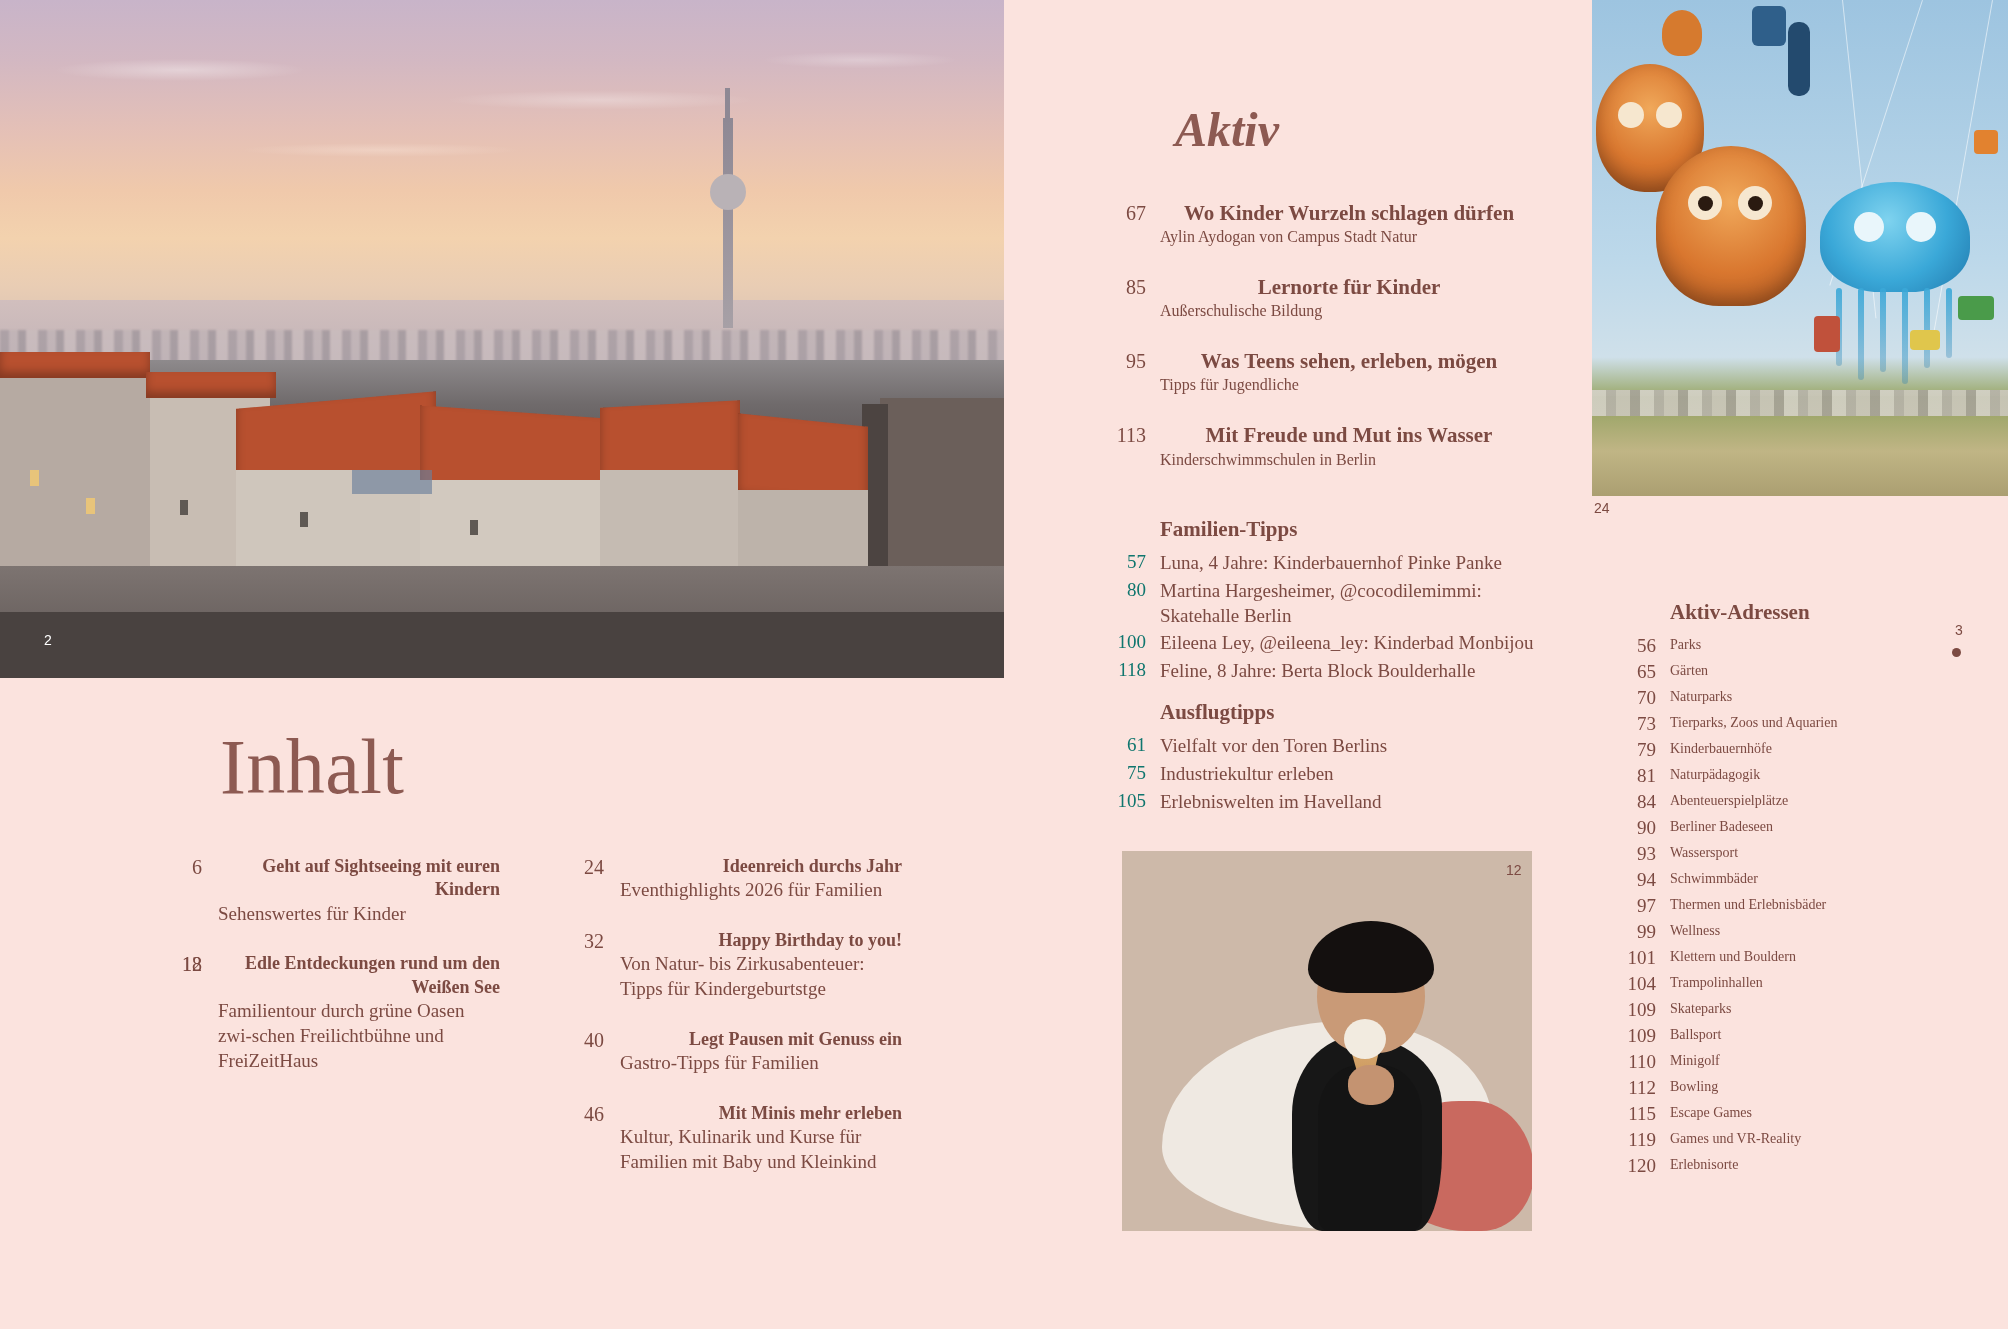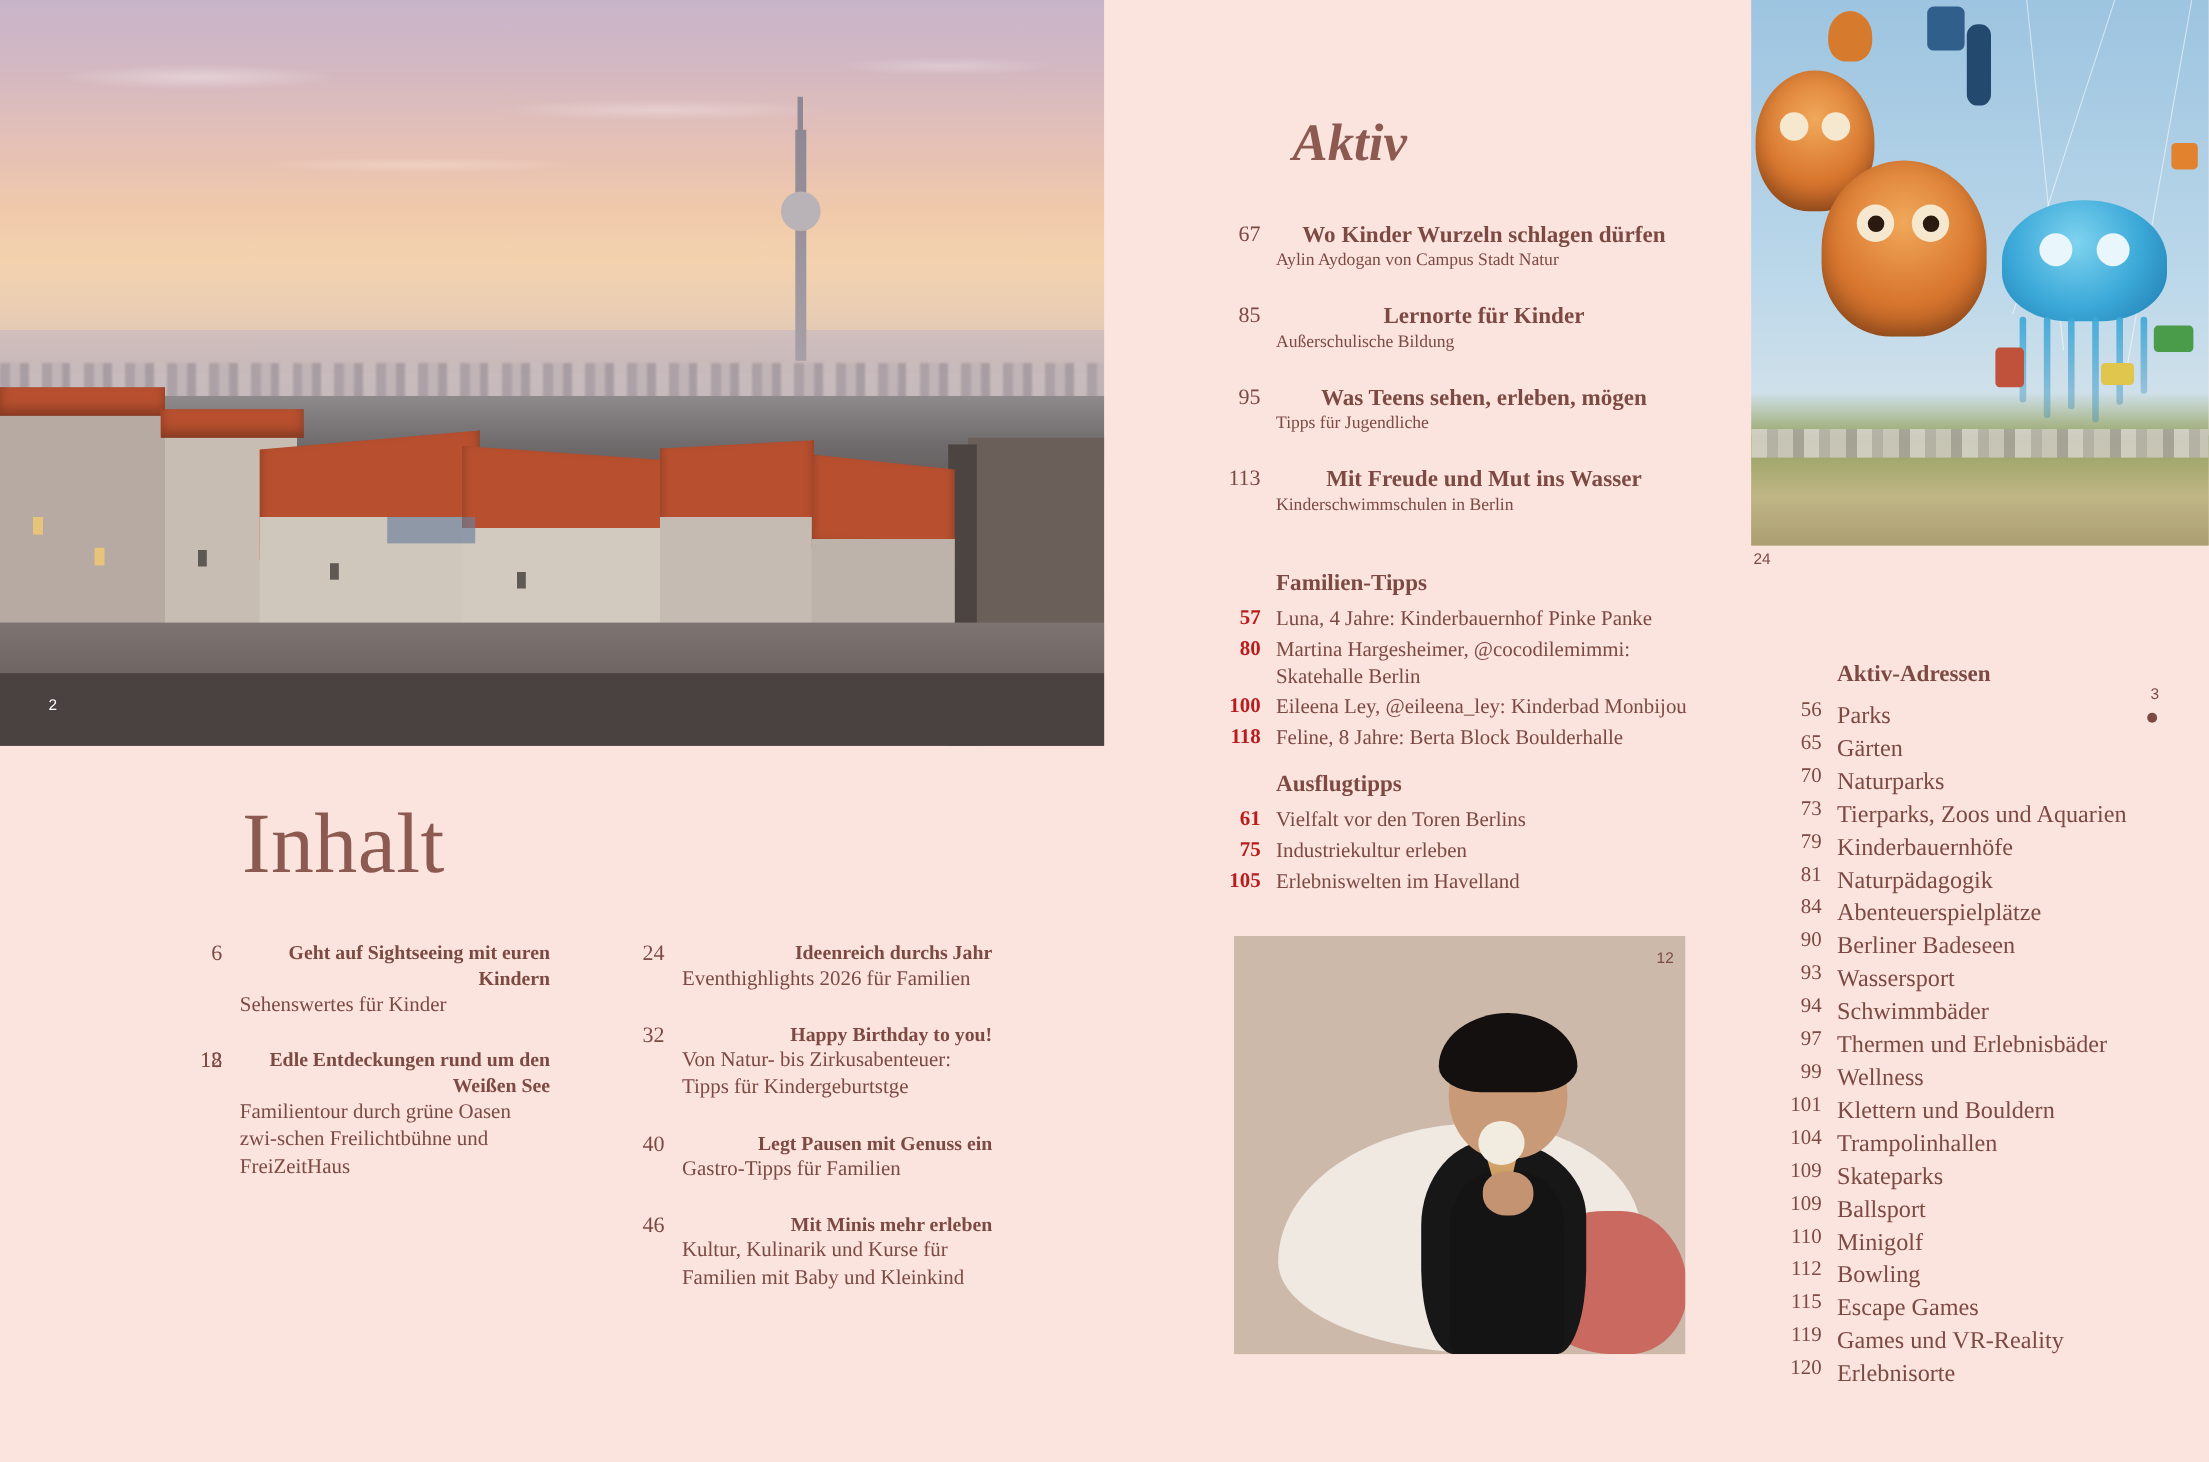--- a/index.html
+++ b/index.html
@@ -260,32 +260,32 @@
   .r-entry .title { font-size:21px; color:#7c4a42; font-weight:600; line-height:1.3;text-align:center; }
   .r-entry .sub { font-size:16px; color:#7c4a42; line-height:1.3; }
 
   .r-group { position:absolute; width:460px; }
   .r-group .gtitle {
     font-size:21px; color:#7c4a42; font-weight:600; margin-left:62px; margin-bottom:8px;
   }
   .r-row { position:relative; margin-bottom:2px; min-height:26px; }
   .r-row .num {
     position:absolute; left:0; top:1px; width:48px; text-align:right;
-    font-size:19px; color:#b91c1c;font-weight:bold;
+    font-size:19px; color:#0f766e;
   }
   .r-row .txt { margin-left:62px; font-size:19px; color:#7c4a42; line-height:1.32; }
 
   .adr {
     position:absolute; left:1612px; top:600px; width:360px;
     font-family:"Liberation Serif", serif;
   }
   .adr-title { font-size:21px; color:#7c4a42; font-weight:600; margin-left:58px; margin-bottom:10px; }
   .adr-row { position:relative; min-height:26px; }
   .adr-row .num { position:absolute; left:0; top:0; width:44px; text-align:right; font-size:19px; color:#7c4a42; }
-  .adr-row .txt { margin-left:58px; font-size:22px; color:#7c4a42; line-height:1.36; }
+  .adr-row .txt { margin-left:58px; font-size:14px; color:#7c4a42; line-height:1.36; }
 
   .pagenum {
     position:absolute;
     font-family:"Liberation Sans", sans-serif;
     font-size:14px;
     color:#7c4a42;
   }
   .dot {
     position:absolute;
     width:9px; height:9px; border-radius:50%;

